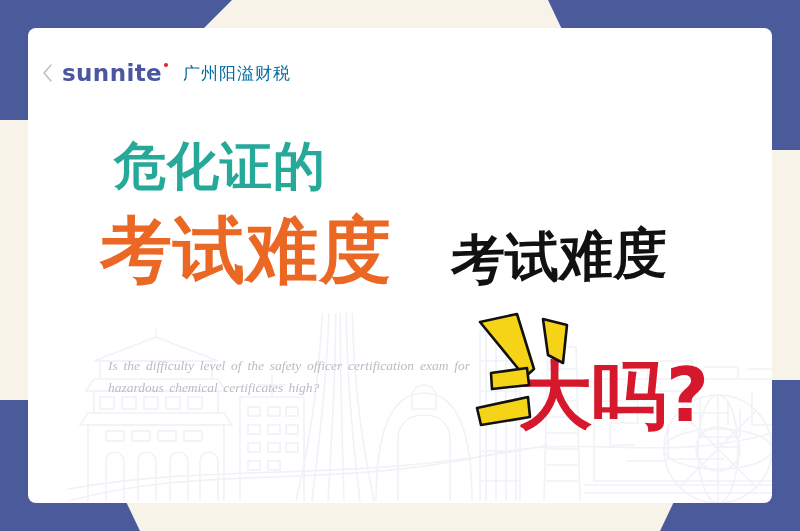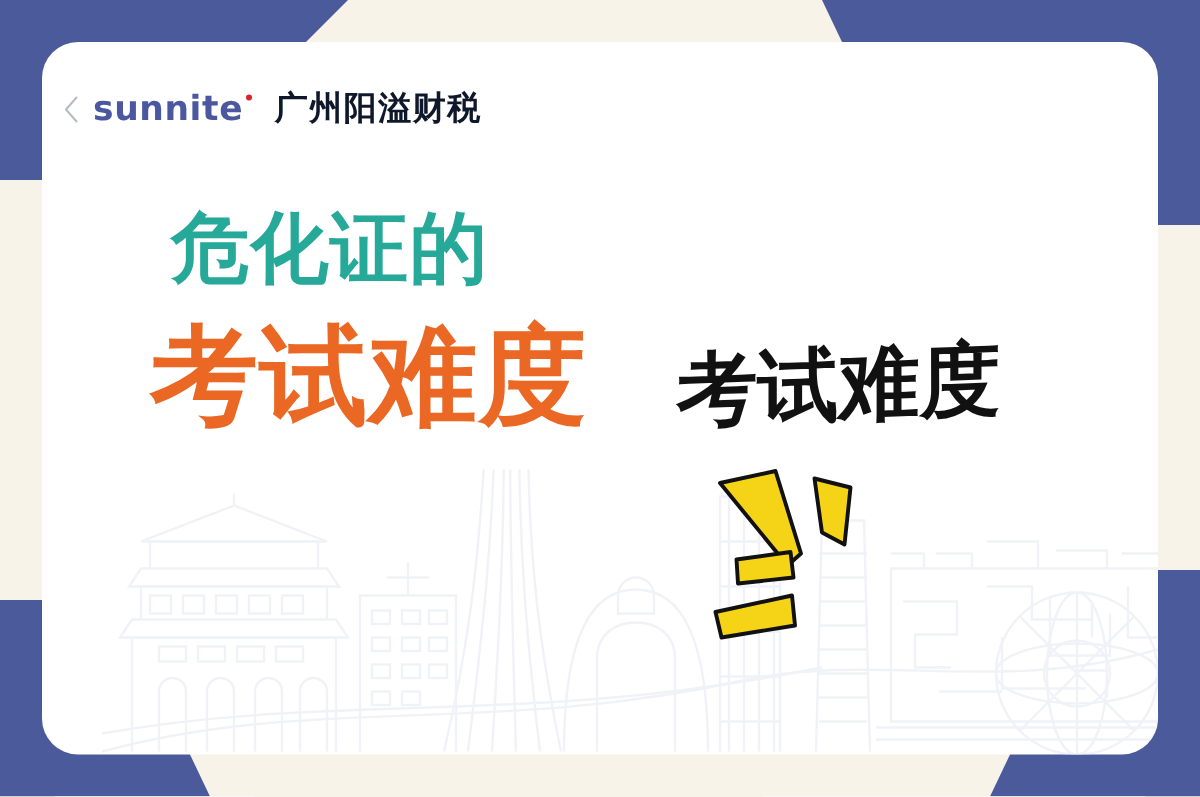--- a/index.html
+++ b/index.html
@@ -33,21 +33,21 @@
   }
 
   
   .card {
     position: absolute;
     left: 28px;
     top: 28px;
     width: 744px;
     height: 475px;
     background: #ffffff;
-    border-radius: 24px;
+    border-radius: 8px;
     overflow: hidden;
   }
 
   
   .skyline {
     position: absolute;
     left: 0;
     bottom: 0;
     width: 744px;
     height: 190px;
@@ -89,27 +89,26 @@
     width: 4px;
     height: 4px;
     border-radius: 50%;
     background: #d8232a;
     margin-left: 2px;
     margin-top: 1px;
     flex: 0 0 auto;
   }
   .brand-cn {
     font-family: "DejaVu Sans", sans-serif;
-    font-size: 22px;
-    color: #0f172a;
+    font-size: 17px;
+    color: #0369a1;
     letter-spacing: 1px;
     line-height: 1;
     margin-left: 6px;
     white-space: nowrap;
-    font-weight: bold;
   }
 
   
   .headline {
     position: absolute;
     left: 60px;
     top: 98px;
     width: 640px;
     height: 310px;
     margin-top: 14px;
@@ -308,26 +307,28 @@
         <span class="logo-dot"></span>
       </div>
 
       <span class="brand-cn">广州阳溢财税</span>
     </div>
 
     <div class="headline">
       <div class="line-teal">危化证的</div>
       <div class="line-orange">考试难度</div>
       <div class="line-black">考试难度</div>
+      <div class="line-red">大吗?</div>
     </div>
 
     <svg class="burst" viewBox="0 0 120 120" aria-hidden="true">
       <g fill="#f5d317" stroke="#111111" stroke-width="2.6" stroke-linejoin="round">
         <polygon points="9,11 46,3 63,58 54,66"></polygon>
         <polygon points="72,8 96,14 92,52 77,44"></polygon>
         <polygon points="20,62 56,57 58,74 21,78"></polygon>
         <polygon points="6,97 57,86 59,106 10,114"></polygon>
       </g>
     </svg>
 
+    <div class="subtitle-en">Is the difficulty level of the safety officer certification exam for hazardous chemical certificates high?</div>
 
   </div>
 </div>
 
 </body></html>

